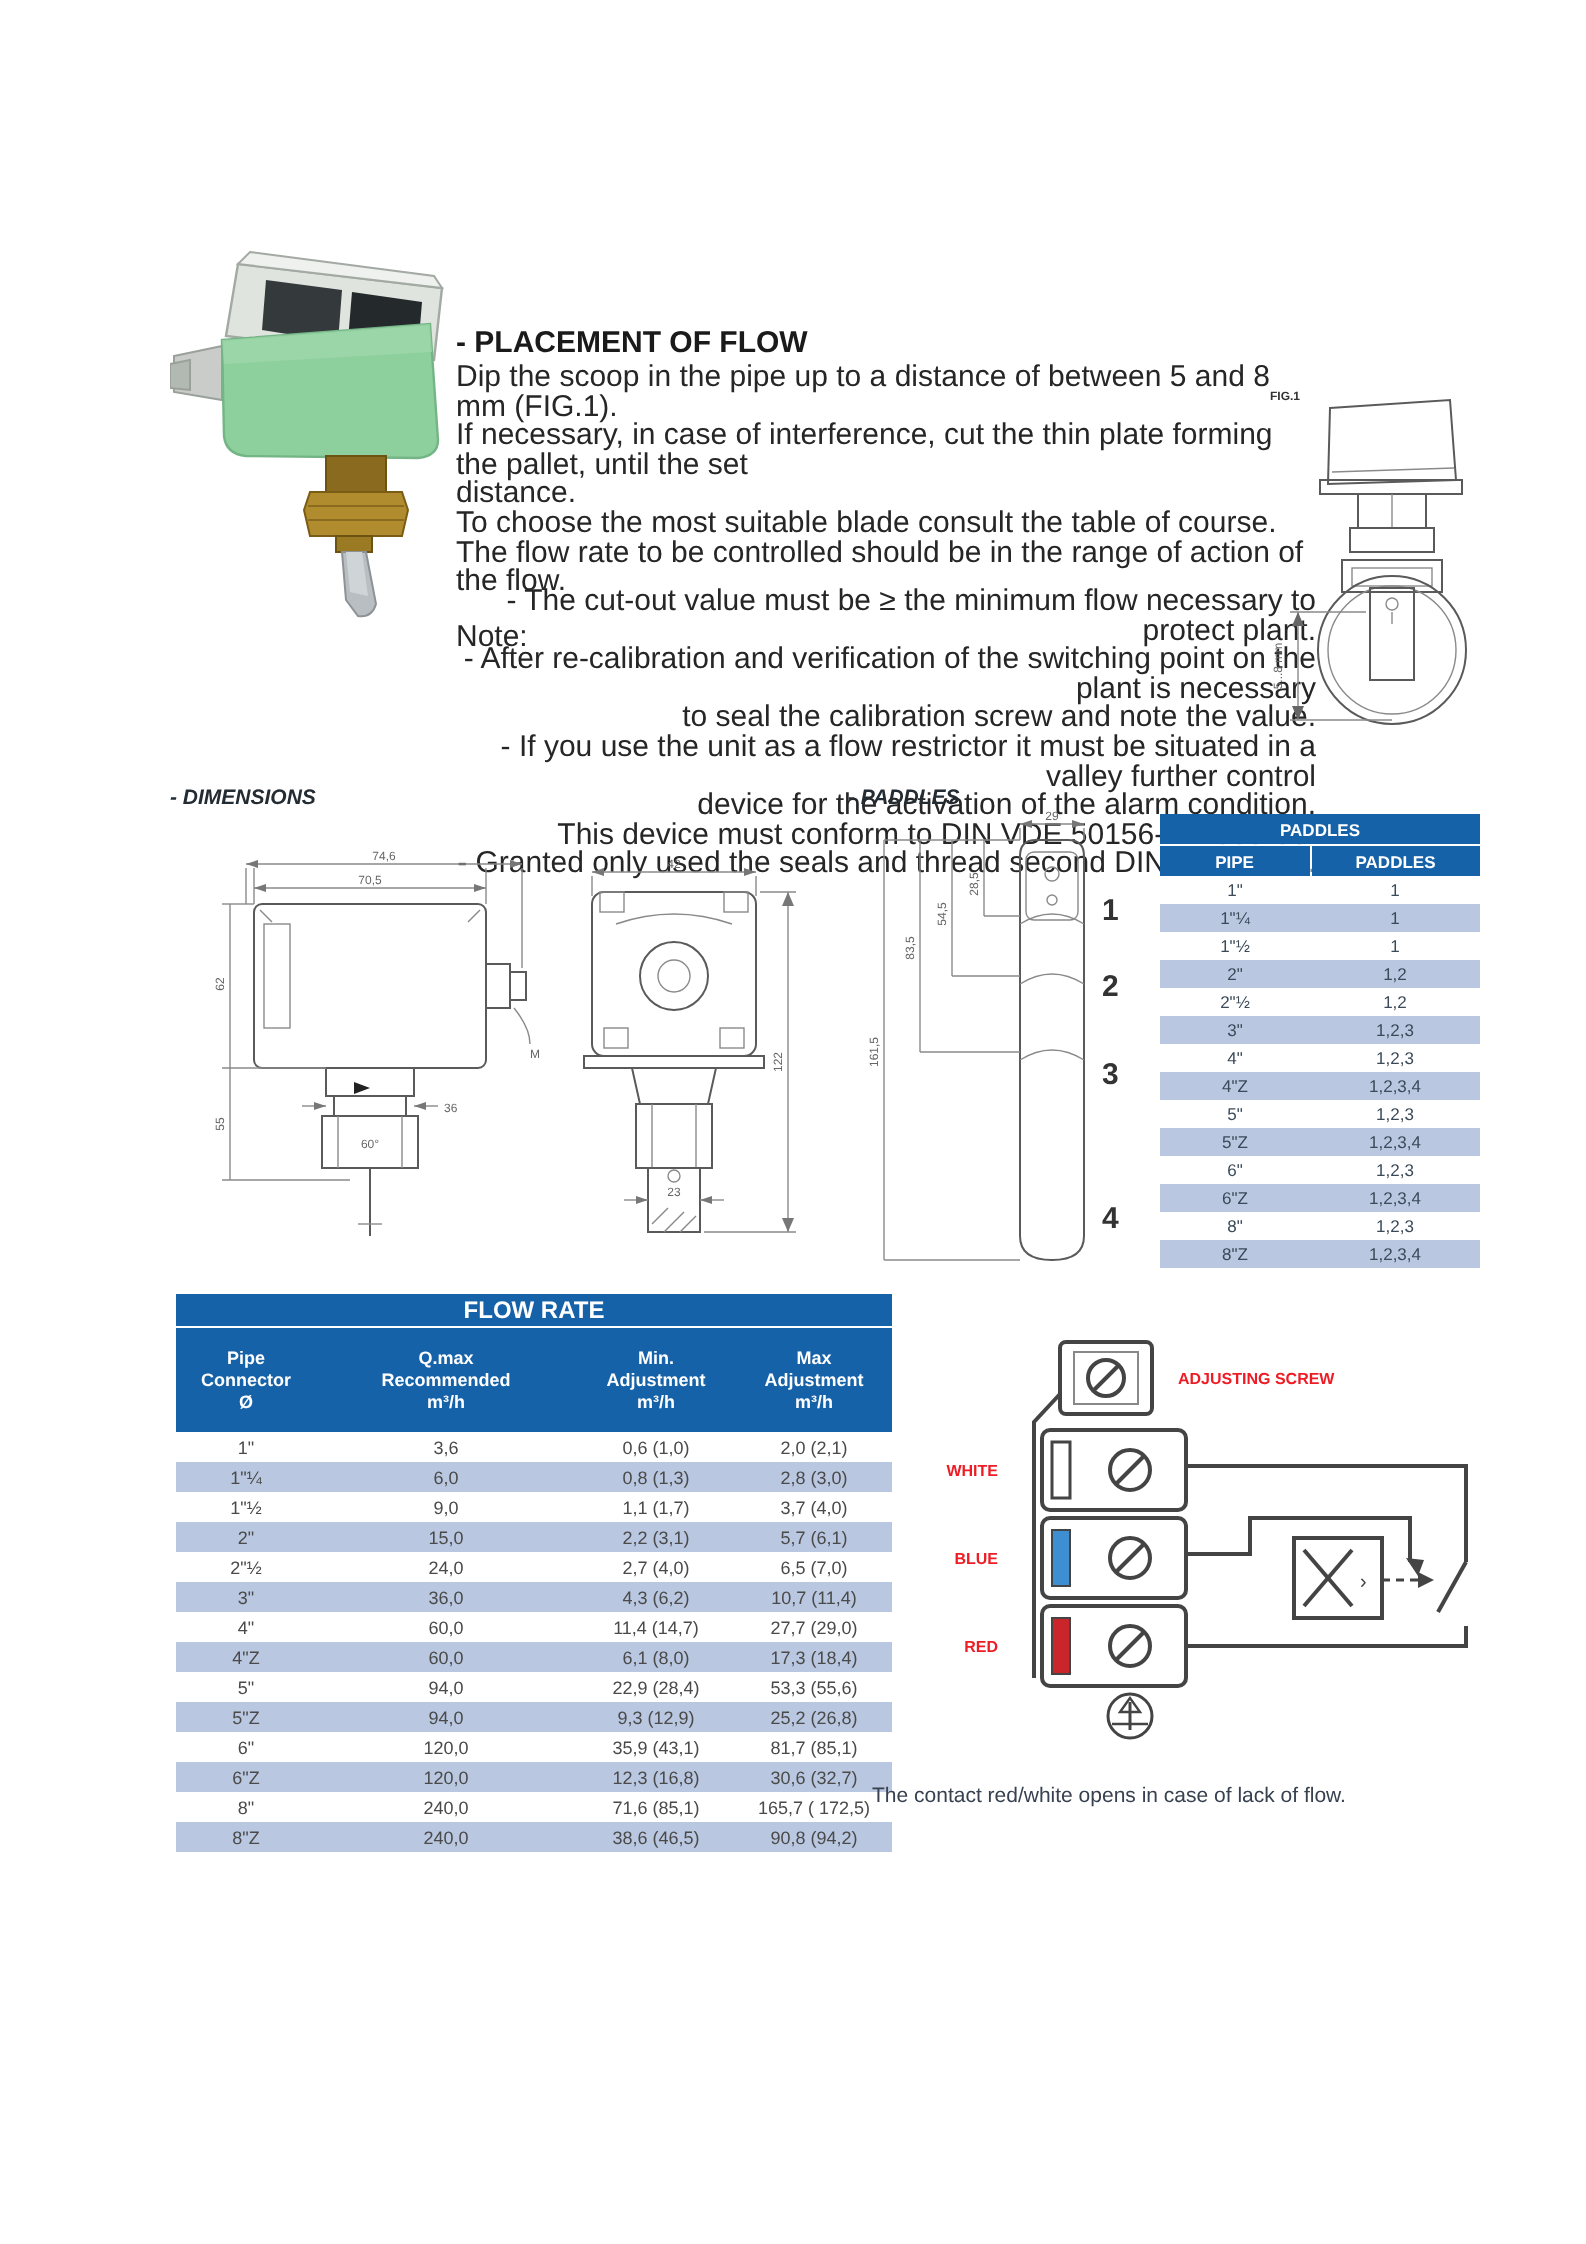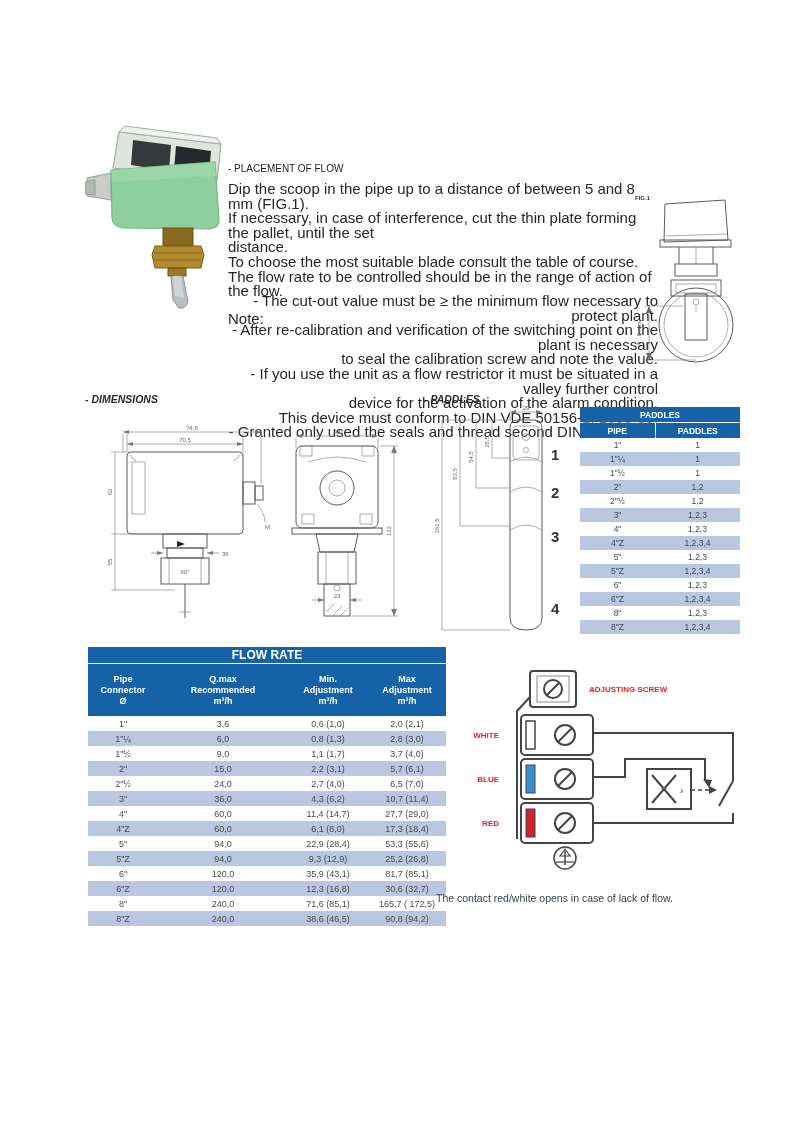--- a/index.html
+++ b/index.html
@@ -1,21 +1,21 @@
 <!DOCTYPE html>
 <html><head>
 <meta charset="utf-8">
 <style>
   html,body{margin:0;padding:0;background:#fff;}
   #page{position:relative;width:793px;height:1122px;background:#ffffff;overflow:hidden;
         font-family:"Liberation Sans", sans-serif;color:#2b2b2b;}
   .abs{position:absolute;}
   .pre{white-space:pre-line;}
   .intro{width:400px;text-align:center;font-weight:bold;font-size:11.5px;line-height:14px;color:#3a3a3a;}
-  .h-bold{font-weight:normal;font-size:10px;color:#1a1a1a;}
+  .h-bold{font-weight:bold;font-size:15px;color:#1a1a1a;}
   .h-italic{font-weight:bold;font-style:italic;font-size:10.5px;color:#232b33;}
   .body-text{font-size:15px;line-height:14.6px;color:#262626;width:430px;}
   .caption{font-size:10.5px;color:#37414f;}
   svg text{font-family:"Liberation Sans", sans-serif;}
   .dimtxt{font-size:6px;fill:#666;}
   .line{stroke:#5a5a5a;stroke-width:1;fill:none;}
   .thin{stroke:#8a8a8a;stroke-width:.7;fill:none;}
 
   table.data-table{border-collapse:collapse;table-layout:fixed;}
   table.data-table td, table.data-table th{padding:0;overflow:hidden;}

